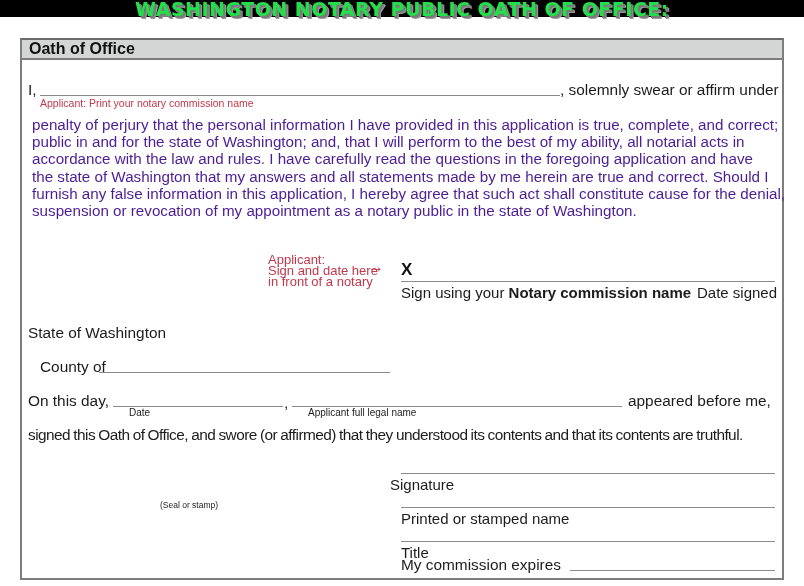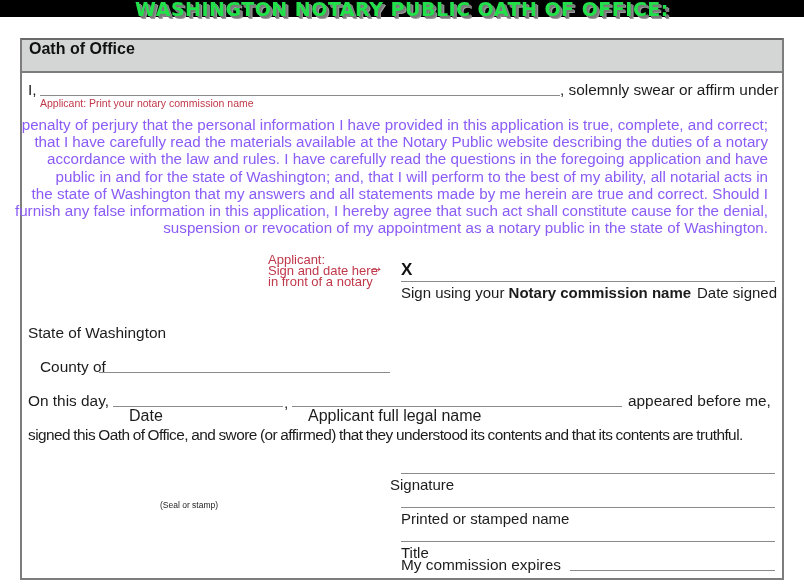--- a/index.html
+++ b/index.html
@@ -12,42 +12,42 @@
     font-family: "DejaVu Sans", sans-serif; font-weight: bold; font-size: 19px;
     letter-spacing: 0.5px; color: #22e04a;
     text-shadow: 2px 2px 0 #7a7a7a, 3px 3px 0 #9a9a9a;
   }
 
   .frame {
     position: absolute; left: 20px; top: 38px; width: 764px; height: 542px;
     border: 2px solid #7d7d7d; border-top: 2px solid #6a6a6a;
   }
   .frame-header {
-    position: absolute; left: 0; top: 0; width: 760px; height: 33px;
+    position: absolute; left: 0; top: 0; width: 760px; height: 20px;
     background: #d4d6d6; border-bottom: 2px solid #7d7d7d;
   }
   .frame-header-title {
     position: absolute; left: 7px; top: 0px; font-size: 16px; font-weight: bold; color: #111;
     font-family: "Liberation Sans", sans-serif;
   }
 
   .abs { position: absolute; }
   .txt { font-size: 15.4px; color: #1c1c1c; white-space: nowrap; }
   .red { color: #c0384a; }
   .line { position: absolute; height: 0; border-top: 1.5px solid #8a8a8a; }
 
   .para {
-    position: absolute; left: 12px; top: 116px; width: 756px;
-    font-size: 15.2px; line-height: 17.2px; color: #8b5cf6; text-align: right;
+    position: absolute; left: 32px; top: 116px; width: 756px;
+    font-size: 15.2px; line-height: 17.2px; color: #4c1d95;
   }
   .para div { white-space: nowrap; }
 
   .small-red { font-size: 13px; line-height: 11px; color: #c0384a; }
   .cap { font-size: 15px; color: #1c1c1c; white-space: nowrap; }
-  .cap-small { font-size: 16px; color: #1c1c1c; white-space: nowrap; padding-left: 16px; }
+  .cap-small { font-size: 10px; color: #1c1c1c; white-space: nowrap; padding-left: 16px; }
 
   .tight { letter-spacing: -0.55px; word-spacing: -0.5px; }
 </style>
 </head>
 <body>
 
 <div class="top-band"></div>
 <div class="banner-title">WASHINGTON NOTARY PUBLIC OATH OF OFFICE:</div>
 
 <div class="frame">
@@ -58,23 +58,22 @@
 
 <span class="abs txt" style="left:28px; top:81px;">I,</span>
 <div class="line" style="left:40px; top:95px; width:520px;">
   <span></span>
 </div>
 <span class="abs small-red" style="left:40px; top:98px; font-size:10.5px;">Applicant: Print your notary commission name</span>
 <span class="abs txt" style="left:560px; top:81px;">, solemnly swear or affirm under</span>
 
 <div class="para">
   <div>penalty of perjury that the personal information I have provided in this application is true, complete, and correct;</div>
-  <div>that I have carefully read the materials available at the Notary Public website describing the duties of a notary</div>
+  <div>public in and for the state of Washington; and, that I will perform to the best of my ability, all notarial acts in</div>
   <div>accordance with the law and rules. I have carefully read the questions in the foregoing application and have</div>
-  <div>public in and for the state of Washington; and, that I will perform to the best of my ability, all notarial acts in</div>
   <div>the state of Washington that my answers and all statements made by me herein are true and correct. Should I</div>
   <div>furnish any false information in this application, I hereby agree that such act shall constitute cause for the denial,</div>
   <div>suspension or revocation of my appointment as a notary public in the state of Washington.</div>
 </div>
 
 <div class="abs small-red" style="left:268px; top:254px;">
   <div>Applicant:</div>
   <div>Sign and date here</div>
   <div>in front of a notary</div>
 </div>

